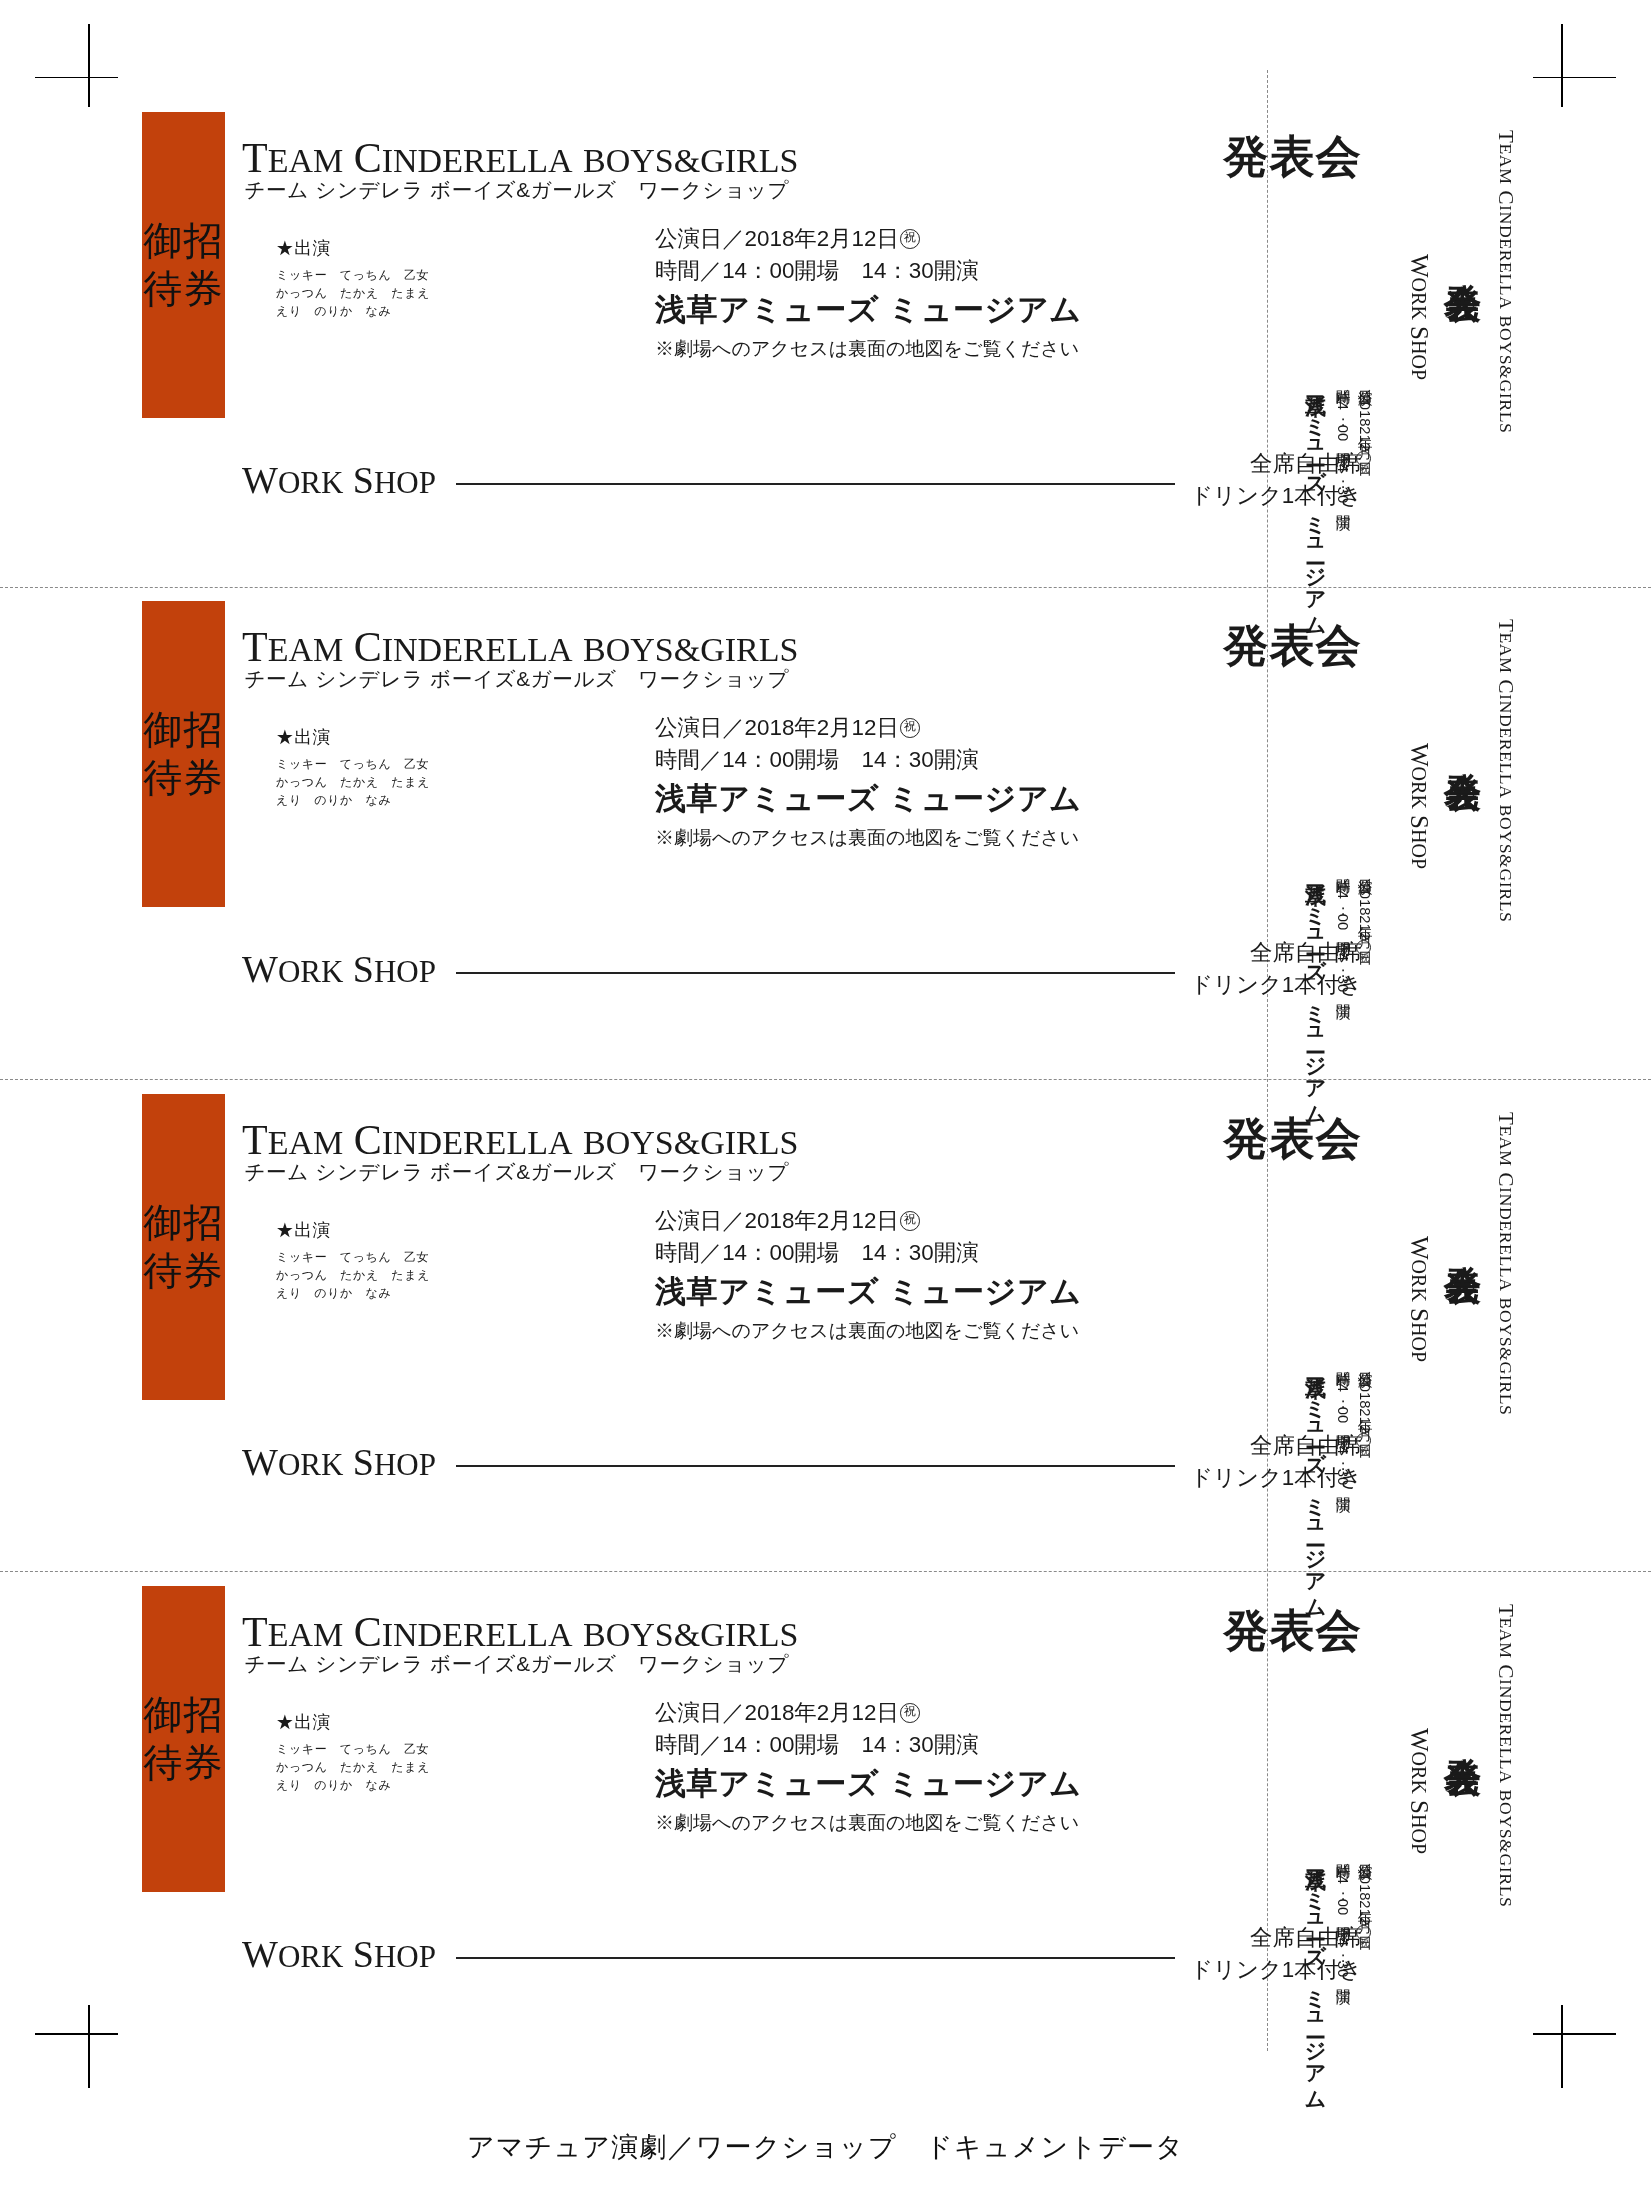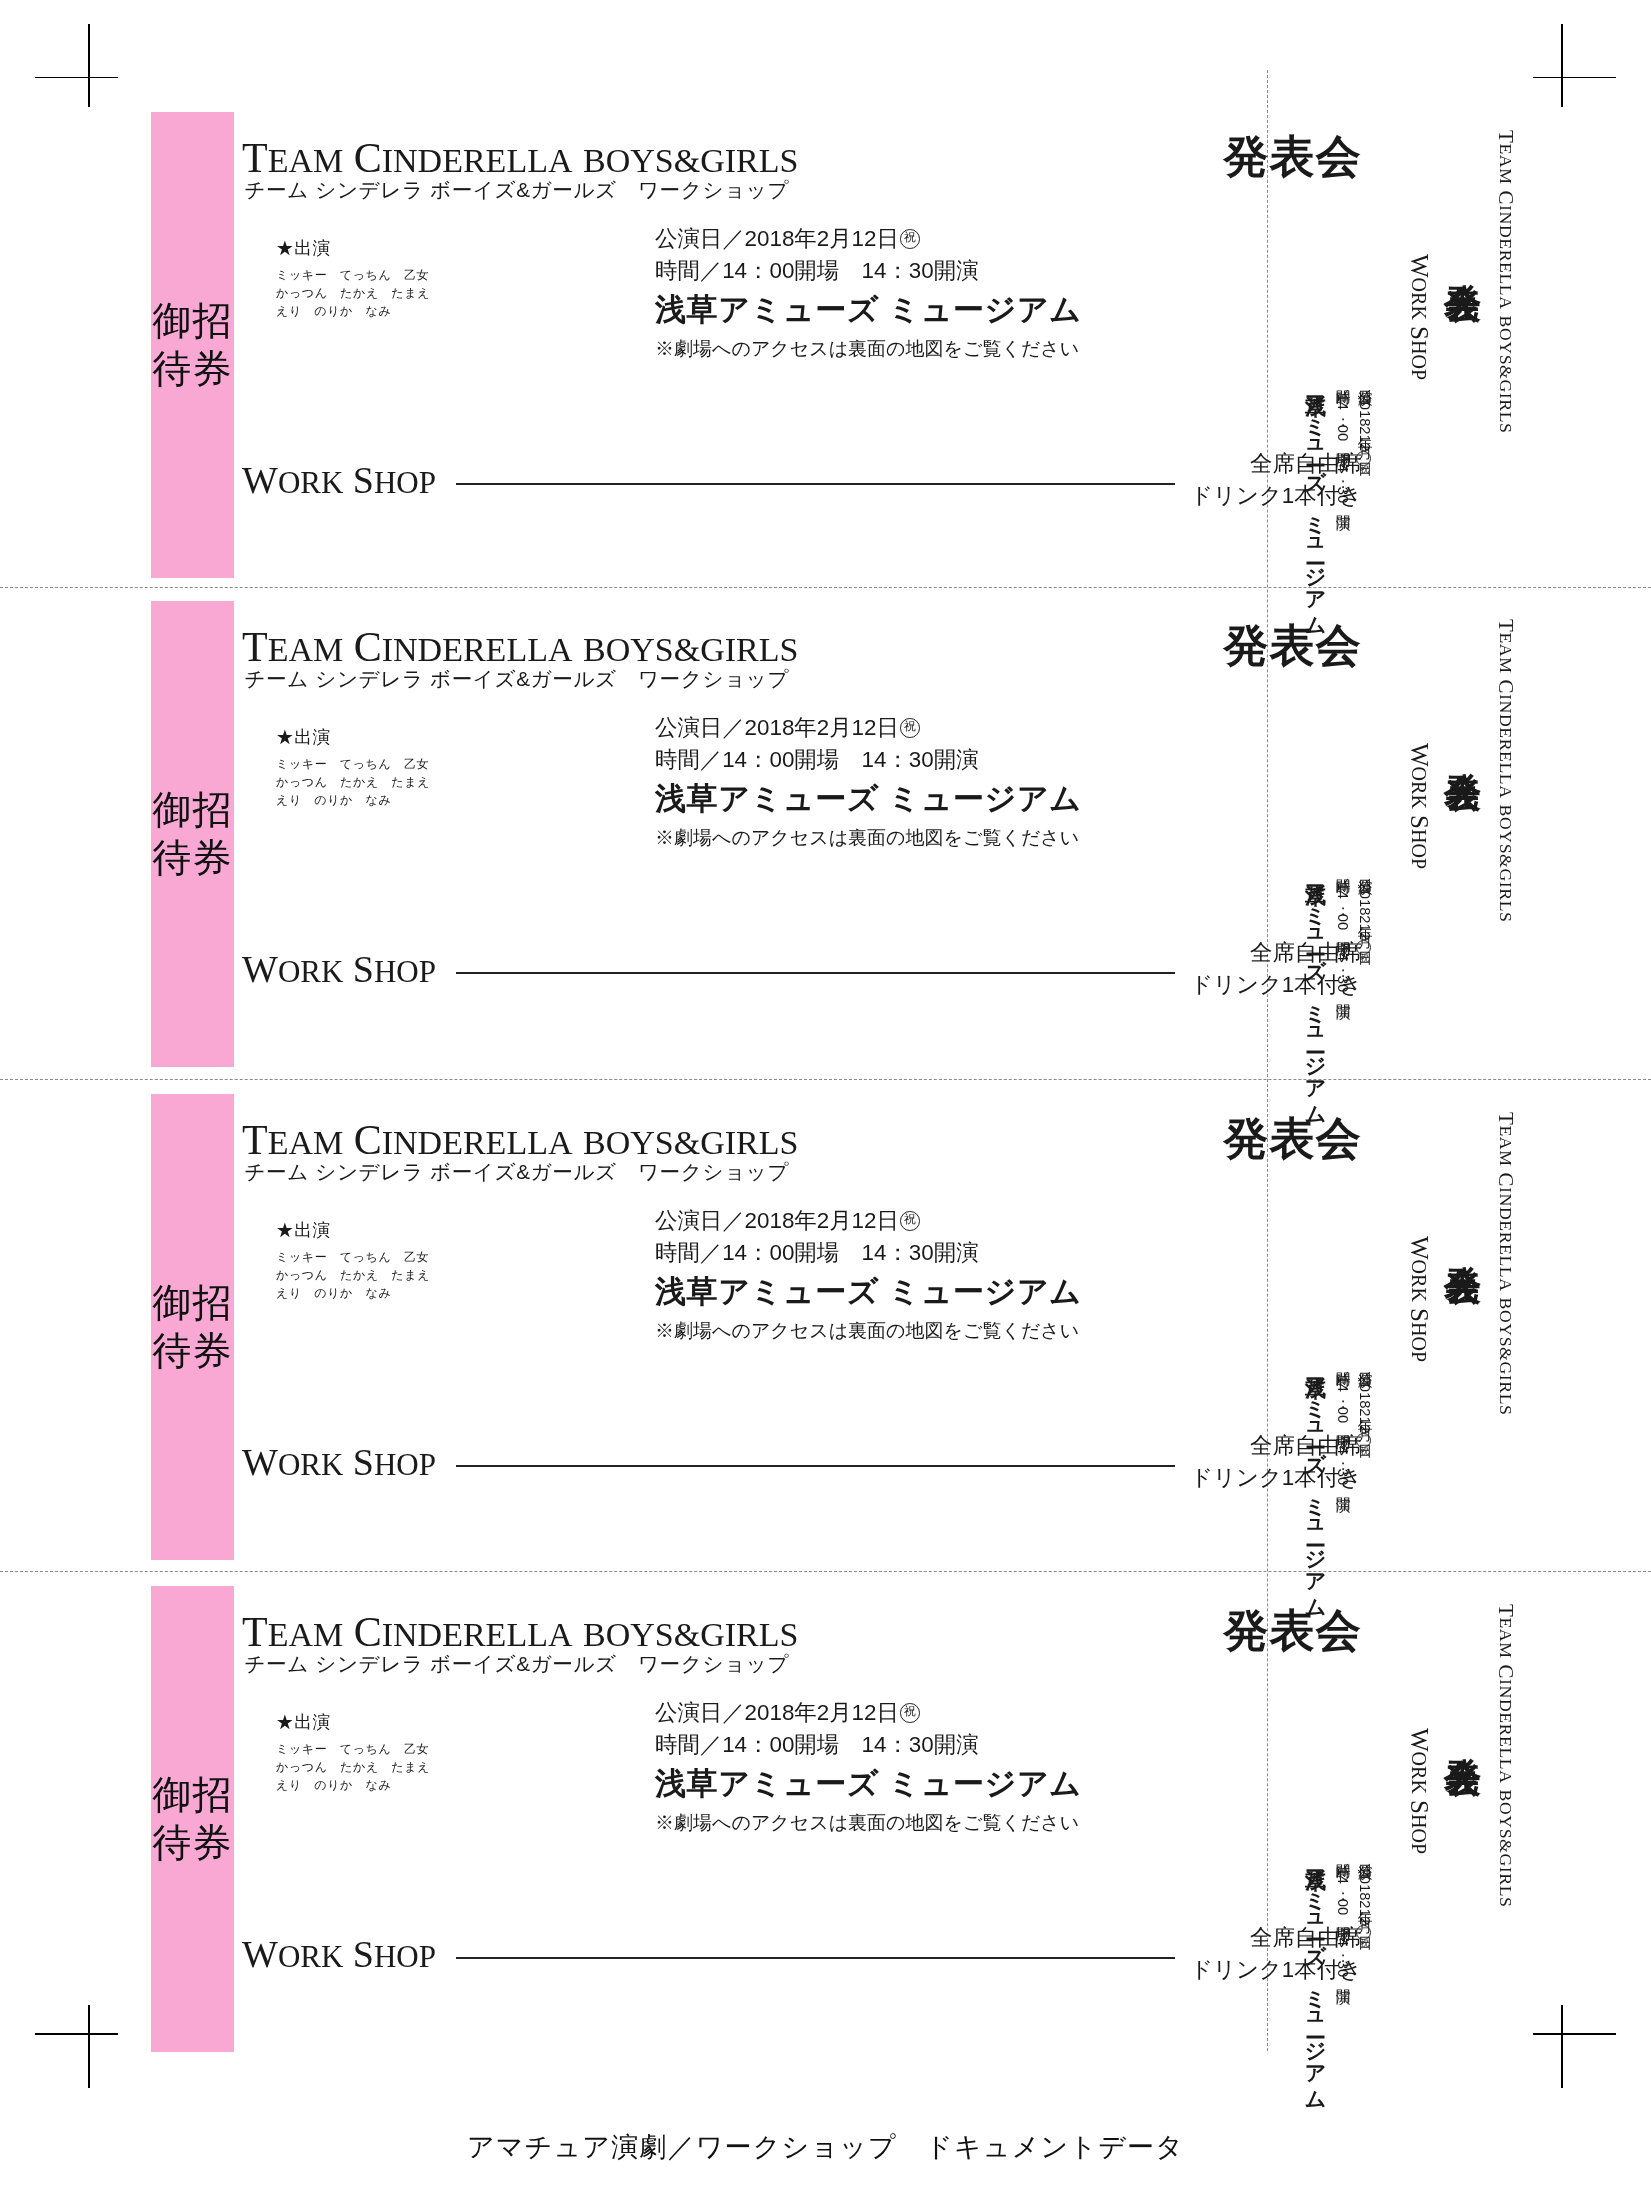--- a/index.html
+++ b/index.html
@@ -71,25 +71,25 @@
     height: 0;
     border-top: 1.8px dashed #8a8a8a;
   }
   .cutline.c0 { top: 587px; }
   .cutline.c1 { top: 1079px; }
   .cutline.c2 { top: 1571px; }
 
   
   .invite-bar {
     position: absolute;
-    left: 9px;
+    left: 0;
     top: 0;
     width: 83px;
-    height: 466px;
-    background: #f9a8d4;
+    height: 306px;
+    background: #c2410c;
     display: flex;
     align-items: center;
     justify-content: center;
   }
   .invite-bar .chars {
     font-family: "Liberation Sans", sans-serif;
     font-size: 39px;
     line-height: 1.22;
     letter-spacing: 1.2px;
     text-align: center;

